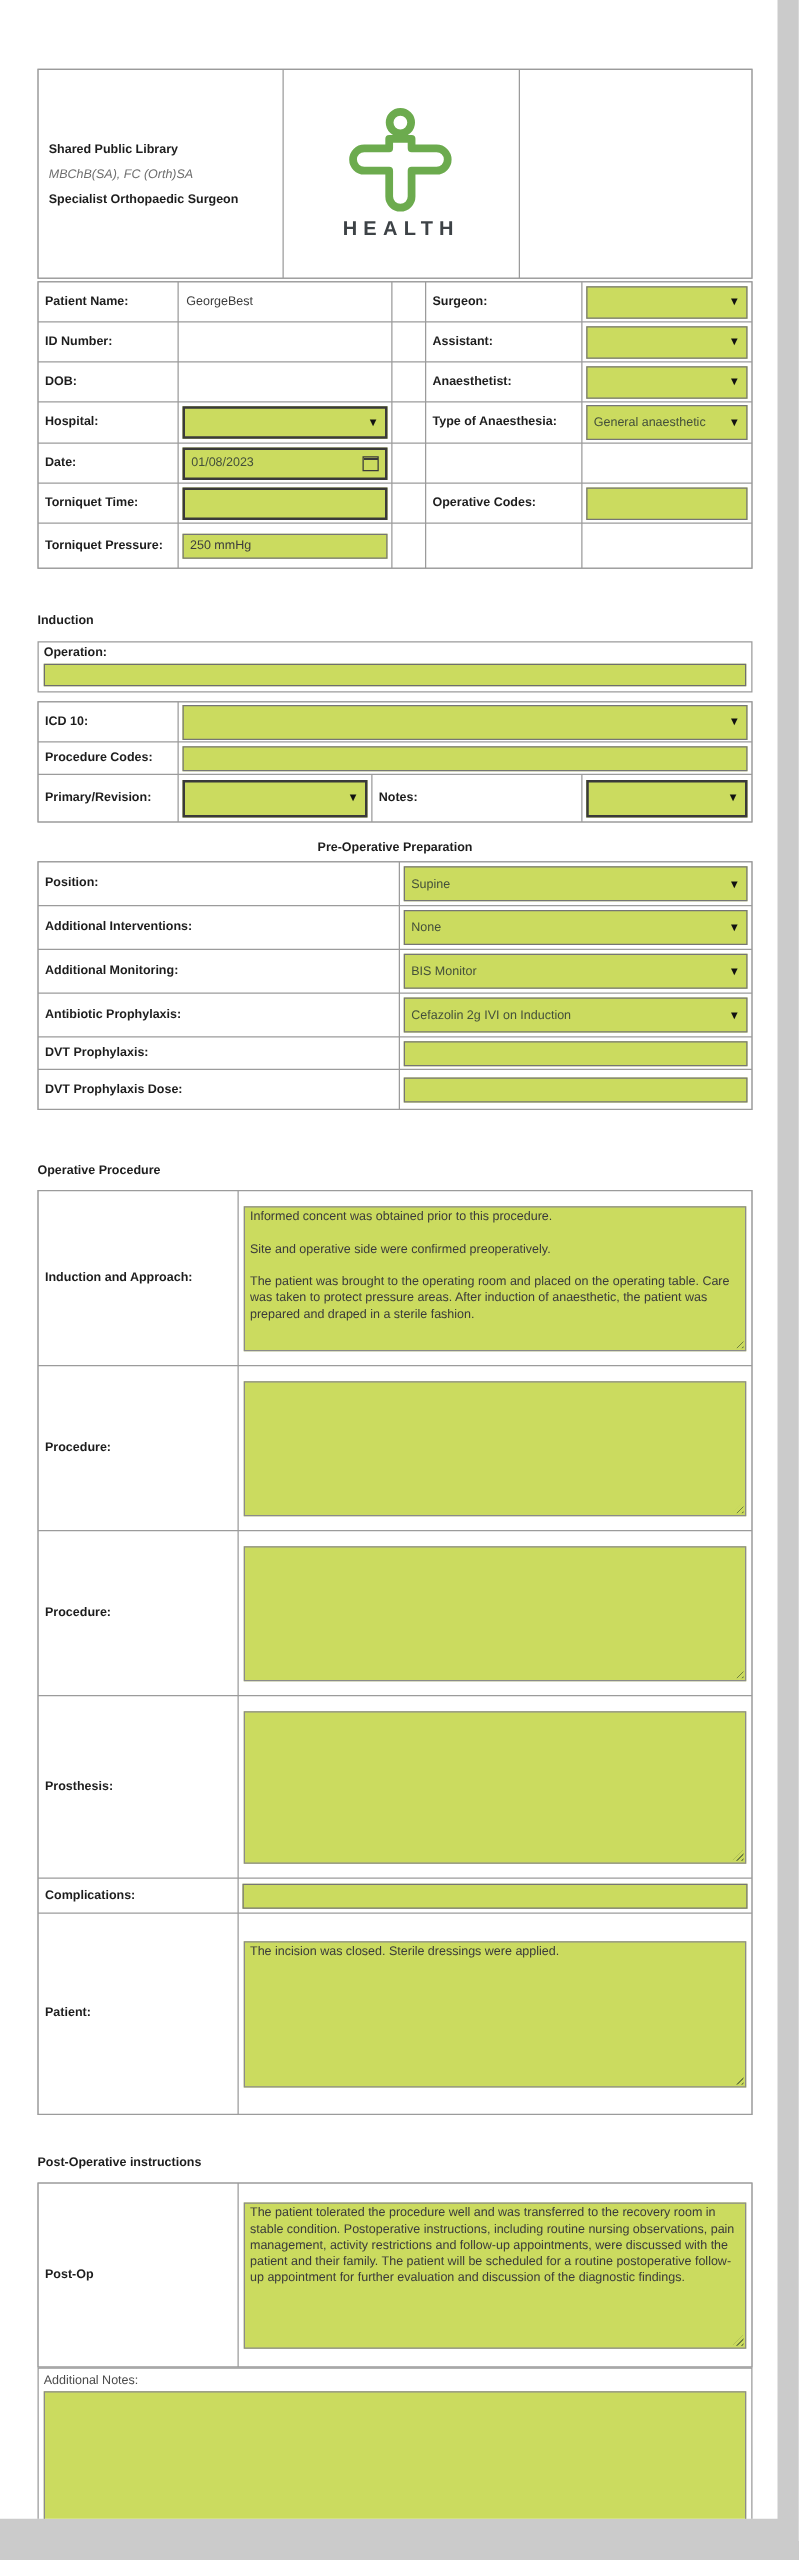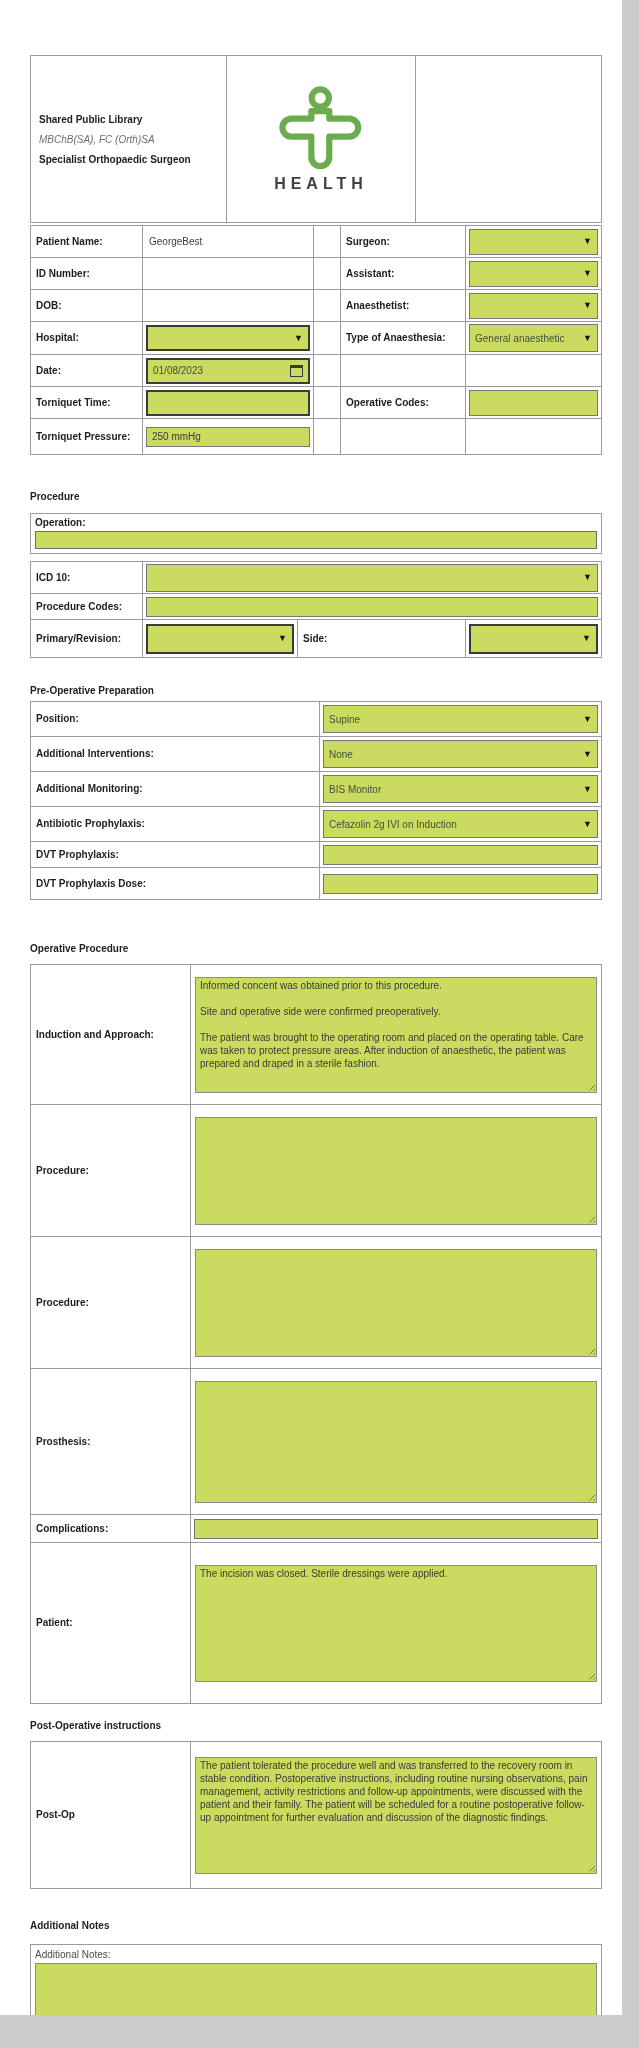--- a/index.html
+++ b/index.html
@@ -180,21 +180,21 @@
 
       <div class="lbl">Torniquet Pressure:</div>
       <div class="fc">
           <div class="gi">250 mmHg</div>
         </div>
       <div class="sp"></div>
       <div></div>
       <div></div>
     </div>
 
-    <div class="sec-h" style="margin:35px 0 10px;">Procedure</div>
+    <div class="sec-h" style="margin:35px 0 10px;">Induction</div>
 
     <div class="op-box">
       <div class="lbl" style="padding:0;">Operation:</div>
       <div style="display:flex;">
           <div class="gi"></div>
         </div>
     </div>
 
     <div class="tbl" id="codes-grid">
       <div class="lbl">ICD 10:</div>
@@ -208,30 +208,30 @@
       <div class="fc span3">
           <div class="gi"></div>
         </div>
       <div class="lbl">Primary/Revision:</div>
       <div class="fc">
           <div class="gi gdd thick h26">
         <span class="txt"></span>
         <span class="arrow">▼</span>
           </div>
         </div>
-      <div class="lbl">Side:</div>
+      <div class="lbl">Notes:</div>
       <div class="fc">
           <div class="gi gdd thick h26">
         <span class="txt"></span>
         <span class="arrow">▼</span>
           </div>
         </div>
     </div>
 
-    <div class="sec-h" style="margin:26px 0 4px;">Pre-Operative Preparation</div>
+    <div class="sec-h" style="margin:14px 0 4px;text-align:center;">Pre-Operative Preparation</div>
 
     <div class="tbl" id="preop-grid">
       <div class="lbl">Position:</div>
       <div class="fc">
           <div class="gi gdd h26">
         <span class="txt">Supine</span>
         <span class="arrow">▼</span>
           </div>
         </div>
       <div class="lbl">Additional Interventions:</div>
@@ -301,32 +301,31 @@
           <div class="gi"></div>
         </div>
       <div class="lbl">Patient:</div>
       <div class="ta-cell">
           <span class="ta-wrap">
             <textarea class="gta" style="height: 117px;" spellcheck="false">The incision was closed. Sterile dressings were applied.</textarea>
           </span>
         </div>
     </div>
 
-    <div class="sec-h" style="margin:15px 0 9px;">Post-Operative instructions</div>
+    <div class="sec-h" style="margin:32px 0 9px;">Post-Operative instructions</div>
 
     <div class="tbl" id="postop-grid">
       <div class="lbl">Post-Op</div>
       <div class="ta-cell">
           <span class="ta-wrap">
             <textarea class="gta" style="height: 117px;" spellcheck="false">The patient tolerated the procedure well and was transferred to the recovery room in stable condition. Postoperative instructions, including routine nursing observations, pain management, activity restrictions and follow-up appointments, were discussed with the patient and their family. The patient will be scheduled for a routine postoperative follow-up appointment for further evaluation and discussion of the diagnostic findings.</textarea>
           </span>
         </div>
     </div>
 
-    <div class="sec-h" style="margin:30px 0 12px;">Additional Notes</div>
 
     <div class="notes-box">
       <div class="notes-lbl">Additional Notes:</div>
       <span class="ta-wrap" style="display:block;">
           <textarea class="gta" spellcheck="false" style=""></textarea>
         </span>
     </div>
 
   </div>
 </div>

